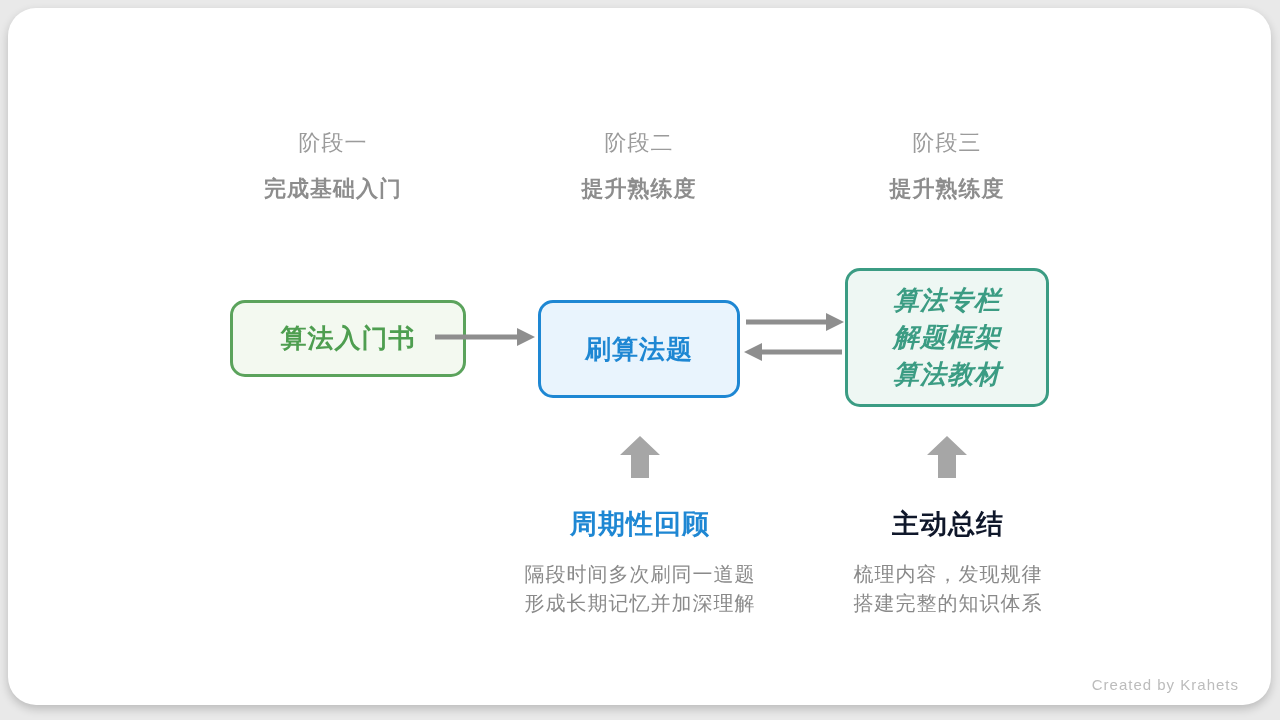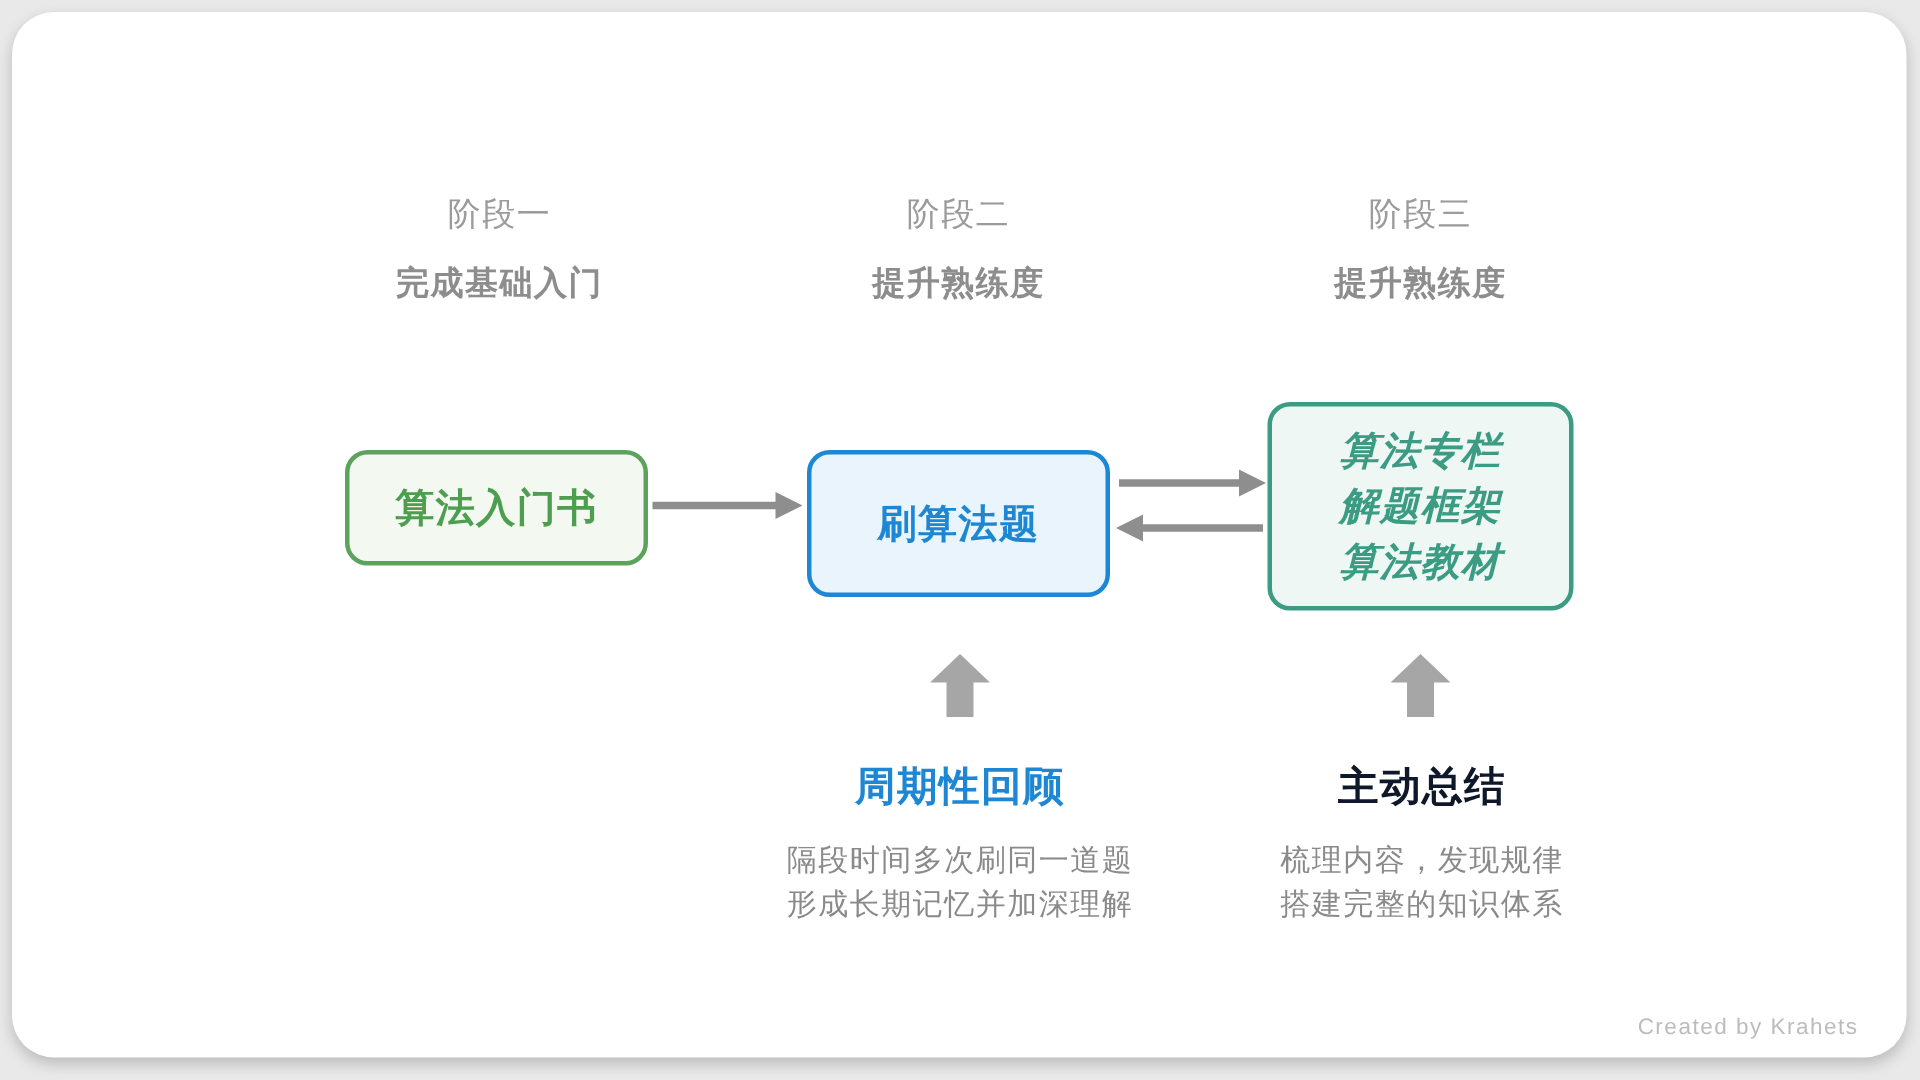--- a/index.html
+++ b/index.html
@@ -56,21 +56,21 @@
   </div>
   <div class="abs stage-header" style="left:471px; top:120px;">
     <div class="stage-title">阶段二</div>
     <div class="stage-sub" style="margin-top:16px;">提升熟练度</div>
   </div>
   <div class="abs stage-header" style="left:779px; top:120px;">
     <div class="stage-title">阶段三</div>
     <div class="stage-sub" style="margin-top:16px;">提升熟练度</div>
   </div>
 
-  <div class="abs node node-green" style="left:222px; top:292px; width:202px; height:77px;">
+  <div class="abs node node-green" style="left:222px; top:292px; width:236px; height:77px;">
     <span>算法入门书</span>
   </div>
 
   <div class="abs node node-blue" style="left:530px; top:292px; width:202px; height:98px;">
     <span>刷算法题</span>
   </div>
 
   <div class="abs node node-teal" style="left:837px; top:260px; width:204px; height:139px;">
     <span class="node-line">算法专栏</span>
     <span class="node-line">解题框架</span>

